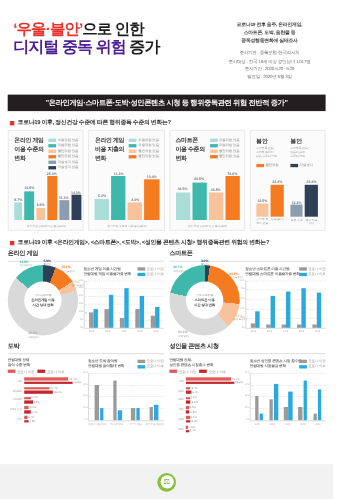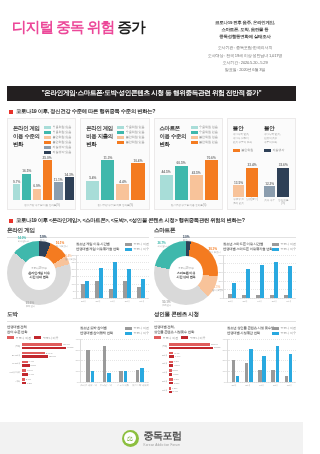--- a/index.html
+++ b/index.html
@@ -11,21 +11,21 @@
   }
   #page { position: relative; width: 303px; height: 454px; background:#fff; }
 
   
   .header { position:relative; padding: 18px 8px 0 12px; height: 82px; }
   .title-block { width: 182px; }
   .t-line1 { font-size: 10.5px; font-weight: 700; color:#2b2b2b; letter-spacing:-0.4px; margin-bottom:2px; }
   .t-line2 { font-size: 14px; font-weight: 800; color:#1d1d1d; letter-spacing:-0.8px; line-height:1.15; }
   .t-line2 .hl { color:#e8322a; }
   .t-line3 { font-size: 14.5px; font-weight: 800; color:#1d1d1d; letter-spacing:-0.8px; line-height:1.2; margin-top:1px;}
-  .t-line3 .hl { color:#ec4899; }
+  .t-line3 .hl { color:#4c1d95; }
 
   .meta { position:absolute; right:6px; top:20px; width:104px; text-align:center; }
   .meta-title { font-size:4.4px; font-weight:700; color:#3a3a3a; line-height:1.55; letter-spacing:-0.2px; }
   .meta-list { margin-top:4px; }
   .meta-row { font-size:4.1px; color:#6d6d6d; line-height:1.75; letter-spacing:-0.2px; }
 
   
   .banner {
     margin: 4px 7px 0 7px; height: 15px; background:#231f20;
     display:flex; align-items:center; justify-content:center;
@@ -114,20 +114,23 @@
   .logo-text-ko { font-size:10px; font-weight:800; color:#4f4f4f; letter-spacing:-0.5px; }
   .logo-text-en { font-size:3px; color:#9a9a9a; letter-spacing:0.2px; }
 </style>
 </head>
 <body>
 
 <div id="page">
 
   <div class="header">
     <div class="title-block">
+      <div class="t-line2">
+        <span class="hl">‘우울·불안’</span><span>으로 인한</span>
+      </div>
       <div class="t-line3">
         <span class="hl">디지털 중독 위험</span> <span>증가</span>
       </div>
     </div>
     <div class="meta">
       <div class="meta-title">
         <div>코로나19 전후 음주, 온라인게임,</div>
         <div>스마트폰, 도박, 음란물 등</div>
         <div>중독성행동변화에 실태조사</div>
       </div>
@@ -833,18 +836,14 @@
         </div>
       </div>
     </div>
 
   <div class="footer">
     <div class="logo-circle">
       <div class="logo-inner">
         <span class="logo-glyph">⚖</span>
       </div>
     </div>
-    <div>
-      <div class="logo-text-ko">중독포럼</div>
-      <div class="logo-text-en">Korean Addiction Forum</div>
-    </div>
   </div>
 </div>
 
 </body></html>

